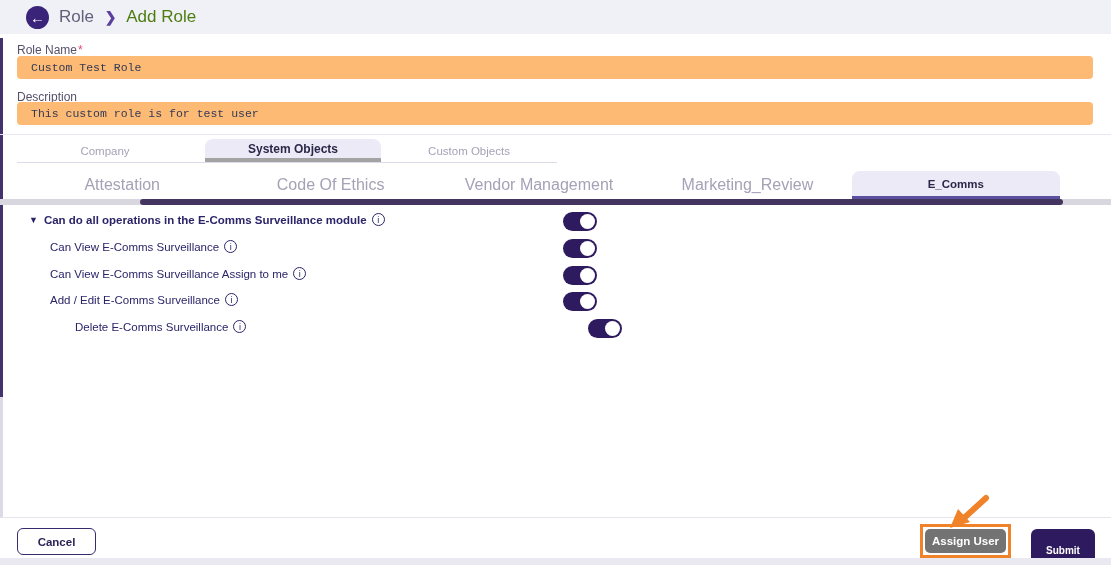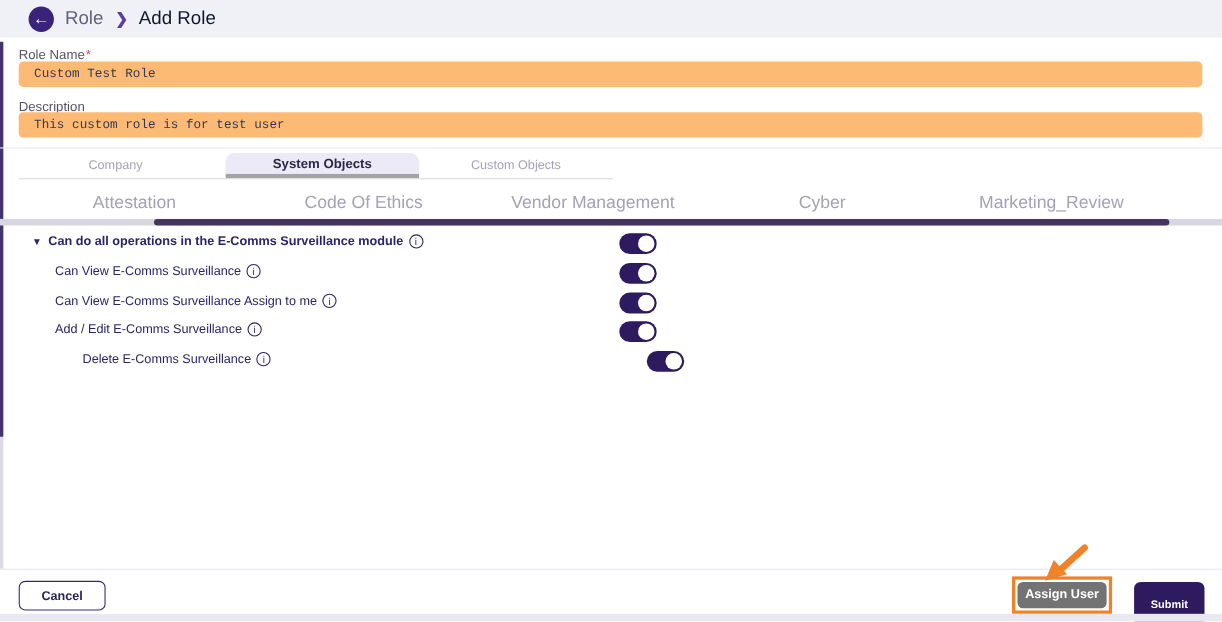--- a/index.html
+++ b/index.html
@@ -15,21 +15,21 @@
     background:#eff1f6; display:flex; align-items:center; padding-left:26px;
   }
   .back-circle {
     width:23px; height:23px; border-radius:50%; background:#39247a;
     color:#ffffff; display:flex; align-items:center; justify-content:center;
     font-size:15px; font-weight:bold; cursor:pointer; line-height:1;
   }
   .crumb { margin-left:10px; font-size:17px; }
   .crumb-root { color:#63607b; }
   .crumb-sep { color:#5a3fa0; font-weight:bold; font-size:14px; margin:0 6px; }
-  .crumb-cur { color:#0f172a;text-align:center; }
+  .crumb-cur { color:#4d7c0f;text-align:center; }
   
   .vtrack { position:absolute; left:0; top:38px; width:3px; height:479px; background:#dcdae4; }
   .vthumb { position:absolute; left:0; top:0; width:3px; height:359px; background:#42336e; }
   
   .field-label { position:absolute; left:17px; font-size:12px; color:#55516b;text-align:right; }
   .field-label .req { color:#e8486e; margin-left:1px; }
   .tbox {
     position:absolute; left:17px; width:1076px; height:23px;
     background:#fdba74; border:none; border-radius:4px;
     padding-left:14px; font-family:Liberation Mono, monospace;
@@ -148,22 +148,22 @@
   <div class="main-tabs">
     <div class="main-tab">Company</div>
     <div class="main-tab active">System Objects</div>
     <div class="main-tab">Custom Objects</div>
   </div>
 
   <div class="sub-tabs">
     <div class="sub-tab">Attestation</div>
     <div class="sub-tab">Code Of Ethics</div>
     <div class="sub-tab">Vendor Management</div>
-    <div class="sub-tab">Cyber</div>
     <div class="sub-tab">Marketing_Review</div>
+    <div class="sub-tab active">E_Comms</div>
   </div>
 
   <div class="htrack">
     <div class="hthumb"></div>
   </div>
 
   <div class="perm-row" style="top:210px;">
     <div class="perm-label root">
       <span class="caret">▼</span>
       <span>Can do all operations in the E-Comms Surveillance module</span>

